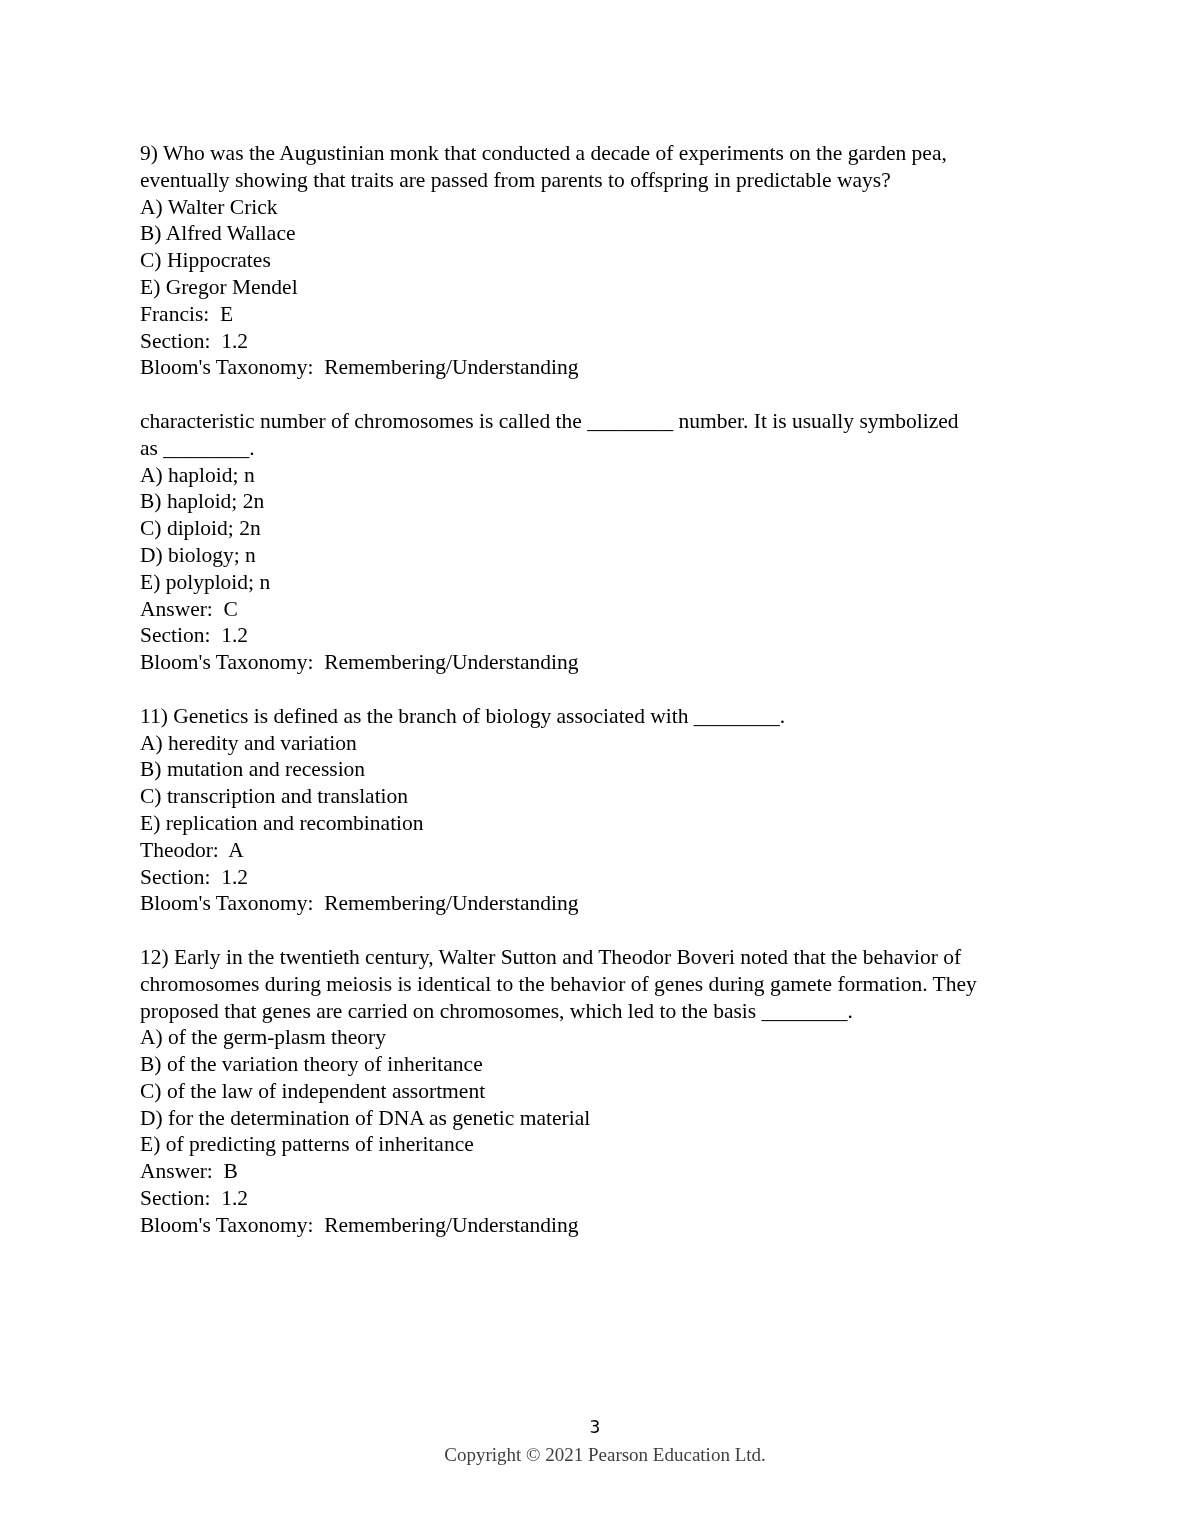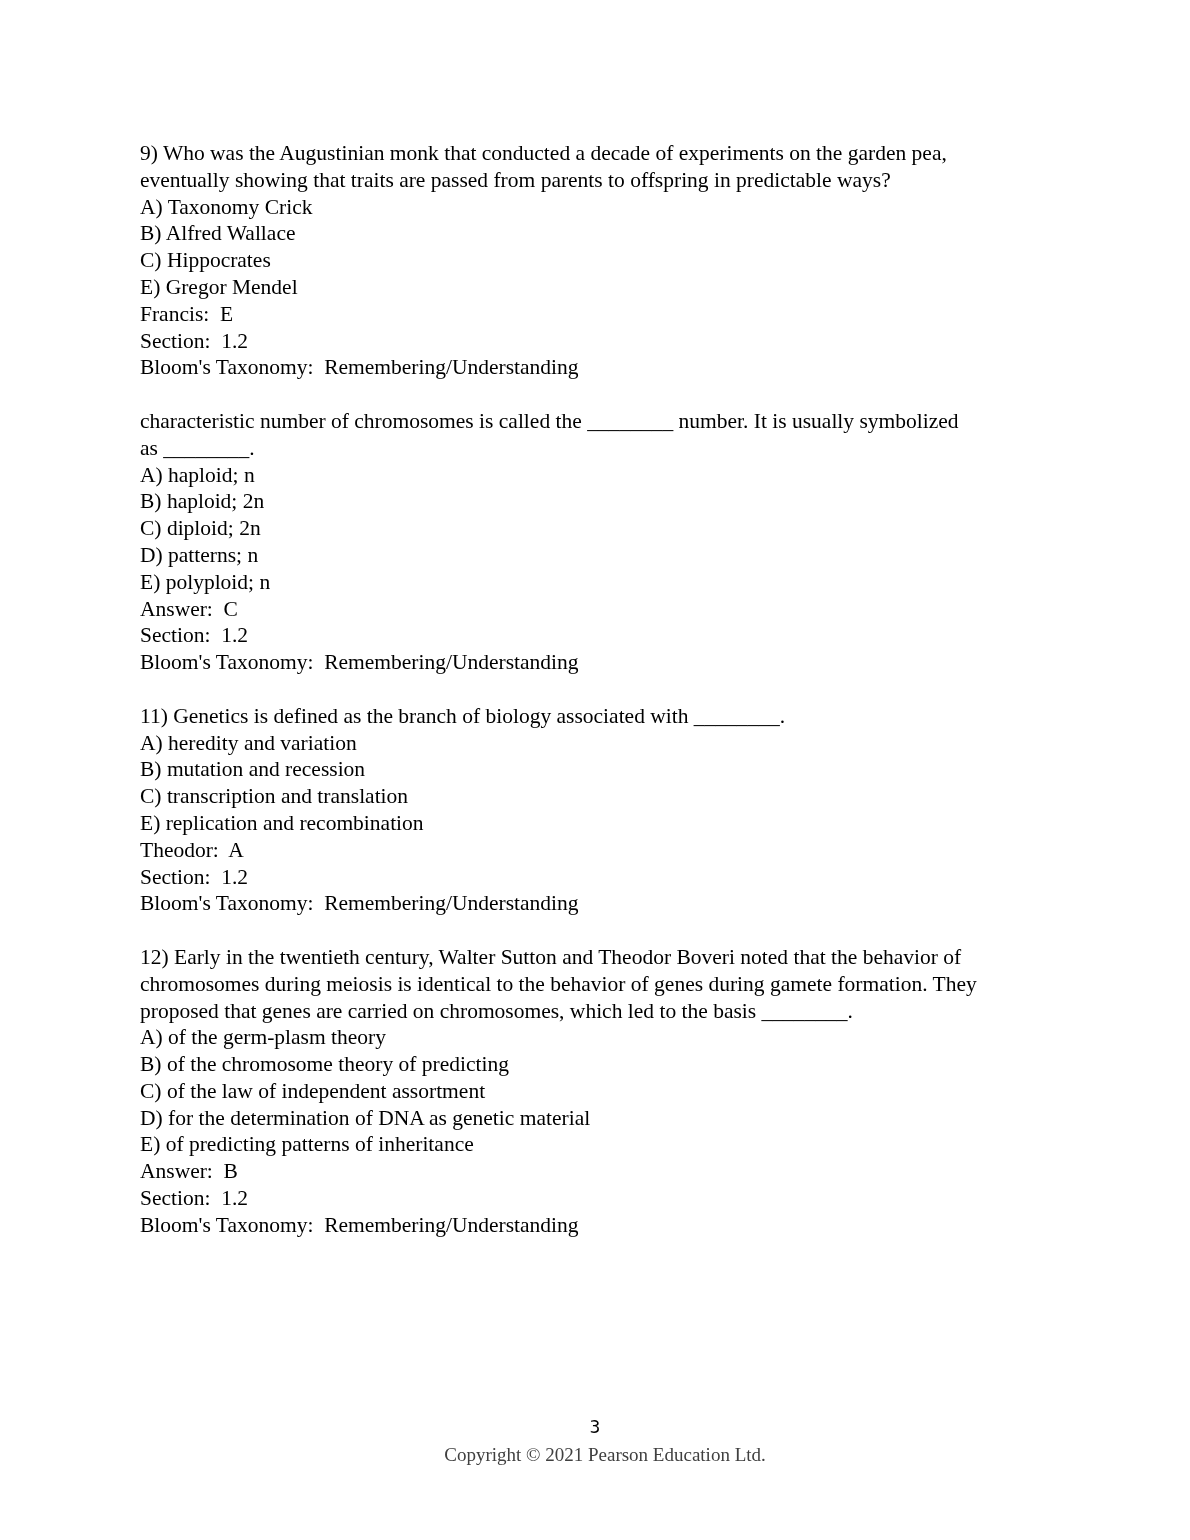--- a/index.html
+++ b/index.html
@@ -22,36 +22,36 @@
 </style>
 </head>
 <body>
 
 <div class="page">
   <div class="content">
 
     <div class="question">
       <div class="line">9) Who was the Augustinian monk that conducted a decade of experiments on the garden pea,</div>
       <div class="line">eventually showing that traits are passed from parents to offspring in predictable ways?</div>
-      <div class="line">A) Taxonomy Crick</div>
+      <div class="line">A) Walter Crick</div>
       <div class="line">B) Alfred Wallace</div>
       <div class="line">C) Hippocrates</div>
       <div class="line">E) Gregor Mendel</div>
       <div class="line">Francis:  E</div>
       <div class="line">Section:  1.2</div>
       <div class="line">Bloom's Taxonomy:  Remembering/Understanding</div>
     </div>
 
     <div class="question">
       <div class="line">characteristic number of chromosomes is called the ________ number. It is usually symbolized</div>
       <div class="line">as ________.</div>
       <div class="line">A) haploid; n</div>
       <div class="line">B) haploid; 2n</div>
       <div class="line">C) diploid; 2n</div>
-      <div class="line">D) patterns; n</div>
+      <div class="line">D) biology; n</div>
       <div class="line">E) polyploid; n</div>
       <div class="line">Answer:  C</div>
       <div class="line">Section:  1.2</div>
       <div class="line">Bloom's Taxonomy:  Remembering/Understanding</div>
     </div>
 
     <div class="question">
       <div class="line">11) Genetics is defined as the branch of biology associated with ________.</div>
       <div class="line">A) heredity and variation</div>
       <div class="line">B) mutation and recession</div>
@@ -60,21 +60,21 @@
       <div class="line">Theodor:  A</div>
       <div class="line">Section:  1.2</div>
       <div class="line">Bloom's Taxonomy:  Remembering/Understanding</div>
     </div>
 
     <div class="question">
       <div class="line">12) Early in the twentieth century, Walter Sutton and Theodor Boveri noted that the behavior of</div>
       <div class="line">chromosomes during meiosis is identical to the behavior of genes during gamete formation. They</div>
       <div class="line">proposed that genes are carried on chromosomes, which led to the basis ________.</div>
       <div class="line">A) of the germ-plasm theory</div>
-      <div class="line">B) of the chromosome theory of predicting</div>
+      <div class="line">B) of the variation theory of inheritance</div>
       <div class="line">C) of the law of independent assortment</div>
       <div class="line">D) for the determination of DNA as genetic material</div>
       <div class="line">E) of predicting patterns of inheritance</div>
       <div class="line">Answer:  B</div>
       <div class="line">Section:  1.2</div>
       <div class="line">Bloom's Taxonomy:  Remembering/Understanding</div>
     </div>
 
   </div>
 

